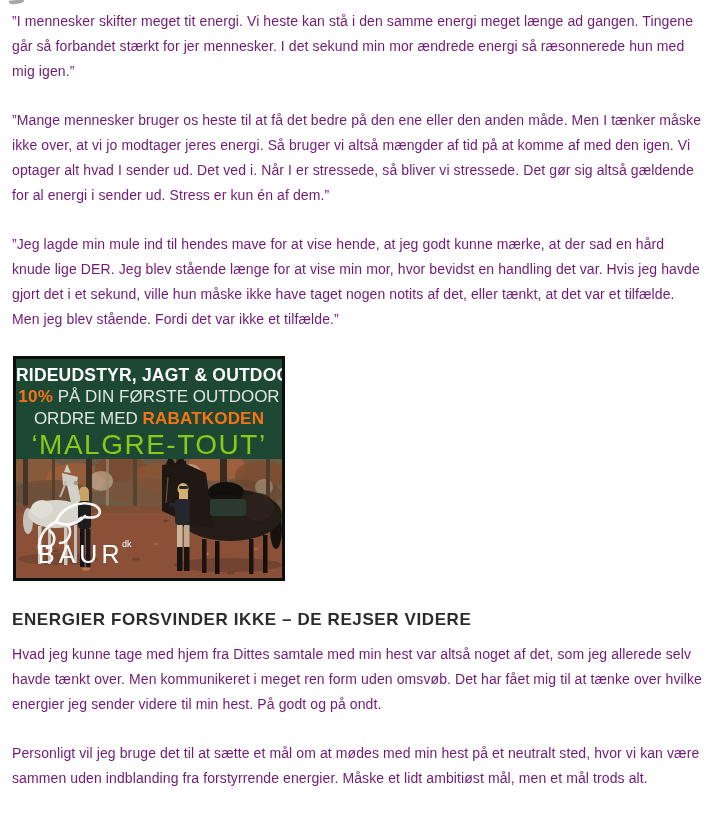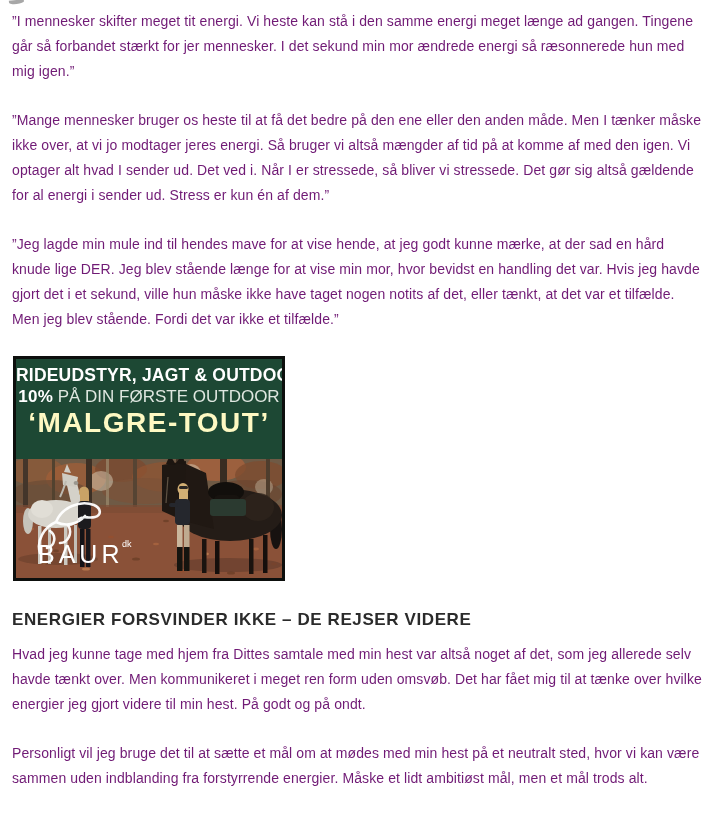--- a/index.html
+++ b/index.html
@@ -25,45 +25,46 @@
   
   .ad{
     width:266px;border:3px solid #0d0f0d;margin:0 0 28px 1px;
     cursor:pointer;
   }
   .ad-banner{
     background:#1d4834;height:100px;text-align:center;
     padding-top:5px;box-sizing:border-box;overflow:hidden;
   }
   .ad-line{white-space:nowrap;color:#dfe7e0;font-size:17px;line-height:22px;}
-  .ad-line .b{font-weight:bold;color:#ffffff;letter-spacing:.2px;}
+  .ad-line .b{font-weight:bold;color:#f97316;letter-spacing:.2px;}
   .ad-line1{font-weight:bold;color:#ffffff;font-size:17.5px;letter-spacing:.2px;}
   .ad-line4{
-    font-size:28px;line-height:29px;color:#fef9c3;letter-spacing:1.5px;
-    font-weight:700;white-space:nowrap;
+    font-size:28px;line-height:29px;color:#84cc16;letter-spacing:1.5px;
+    font-weight:400;white-space:nowrap;
   }
   .ad-photo{display:block;width:266px;height:119px;background:#6f5a45;}
 </style>
 </head>
 <body>
 
 <div class="top-artifact"></div>
 
 <div class="content">
 
   <p class="para">”I mennesker skifter meget tit energi. Vi heste kan stå i den samme energi meget længe ad gangen. Tingene går så forbandet stærkt for jer mennesker. I det sekund min mor ændrede energi så ræsonnerede hun med mig igen.”</p>
 
   <p class="para">”Mange mennesker bruger os heste til at få det bedre på den ene eller den anden måde. Men I tænker måske ikke over, at vi jo modtager jeres energi. Så bruger vi altså mængder af tid på at komme af med den igen. Vi optager alt hvad I sender ud. Det ved i. Når I er stressede, så bliver vi stressede. Det gør sig altså gældende for al energi i sender ud. Stress er kun én af dem.”</p>
 
   <p class="para">”Jeg lagde min mule ind til hendes mave for at vise hende, at jeg godt kunne mærke, at der sad en hård knude lige DER. Jeg blev stående længe for at vise min mor, hvor bevidst en handling det var. Hvis jeg havde gjort det i et sekund, ville hun måske ikke have taget nogen notits af det, eller tænkt, at det var et tilfælde. Men jeg blev stående. Fordi det var ikke et tilfælde.”</p>
 
   <div class="ad">
     <div class="ad-banner">
       <div class="ad-line ad-line1">RIDEUDSTYR, JAGT &amp; OUTDOOR</div>
       <div class="ad-line"><span class="b">10%</span><span> PÅ DIN FØRSTE OUTDOOR</span></div>
+      <div class="ad-line"><span>ORDRE MED </span><span class="b">RABATKODEN</span></div>
       <div class="ad-line4">‘MALGRE-TOUT’</div>
     </div>
 
     <svg class="ad-photo" viewBox="0 0 266 119" preserveAspectRatio="none">
 
       <g>
         <rect width="266" height="119" fill="#6f5a45"></rect>
         <ellipse cx="20" cy="12" rx="28" ry="14" fill="#8c5a38" opacity=".8"></ellipse>
         <ellipse cx="60" cy="20" rx="30" ry="16" fill="#a05f38" opacity=".75"></ellipse>
         <ellipse cx="105" cy="10" rx="26" ry="13" fill="#7a4a30" opacity=".8"></ellipse>
@@ -167,17 +168,17 @@
       <g>
         <path d="M24,94 C20,82 28,68 40,63 C46,48 64,41 78,46 C85,49 86,56 79,58 C72,60 68,56 63,60 M40,63 C50,68 62,65 69,57 M34,72 C41,77 39,87 31,89 M52,66 C57,74 52,84 44,84" stroke="#ffffff" stroke-width="2.6" fill="none" stroke-linecap="round" opacity=".95"></path>
         <text x="22" y="104" font-size="25" letter-spacing="4" fill="#ffffff" font-family="Liberation Sans, DejaVu Sans, sans-serif">BAUR</text>
         <text x="106" y="88" font-size="9" fill="#ffffff" font-family="Liberation Sans, DejaVu Sans, sans-serif">dk</text>
       </g>
     </svg>
   </div>
 
   <h2 class="section-heading">ENERGIER FORSVINDER IKKE – DE REJSER VIDERE</h2>
 
-  <p class="para">Hvad jeg kunne tage med hjem fra Dittes samtale med min hest var altså noget af det, som jeg allerede selv havde tænkt over. Men kommunikeret i meget ren form uden omsvøb. Det har fået mig til at tænke over hvilke energier jeg gjort videre til min hest. På godt og på ondt.</p>
+  <p class="para">Hvad jeg kunne tage med hjem fra Dittes samtale med min hest var altså noget af det, som jeg allerede selv havde tænkt over. Men kommunikeret i meget ren form uden omsvøb. Det har fået mig til at tænke over hvilke energier jeg sender videre til min hest. På godt og på ondt.</p>
 
   <p class="para">Personligt vil jeg bruge det til at sætte et mål om at mødes med min hest på et neutralt sted, hvor vi kan være sammen uden indblanding fra forstyrrende energier. Måske et lidt ambitiøst mål, men et mål trods alt.</p>
 
 </div>
 
 </body></html>

